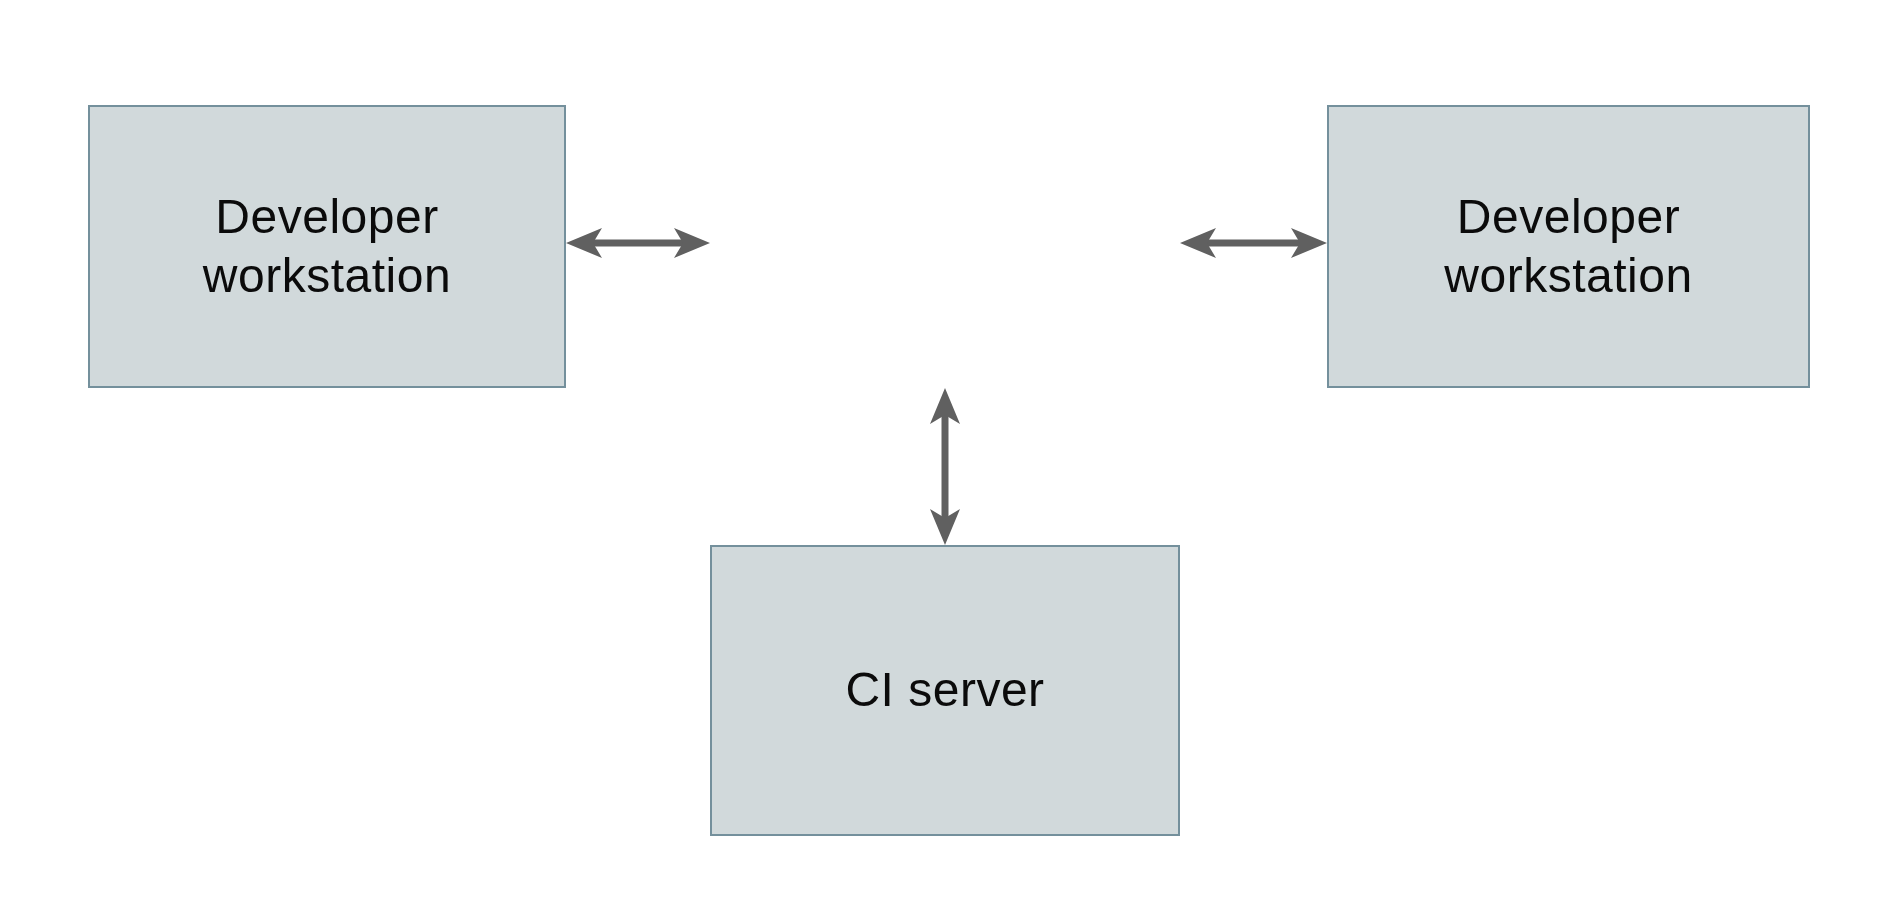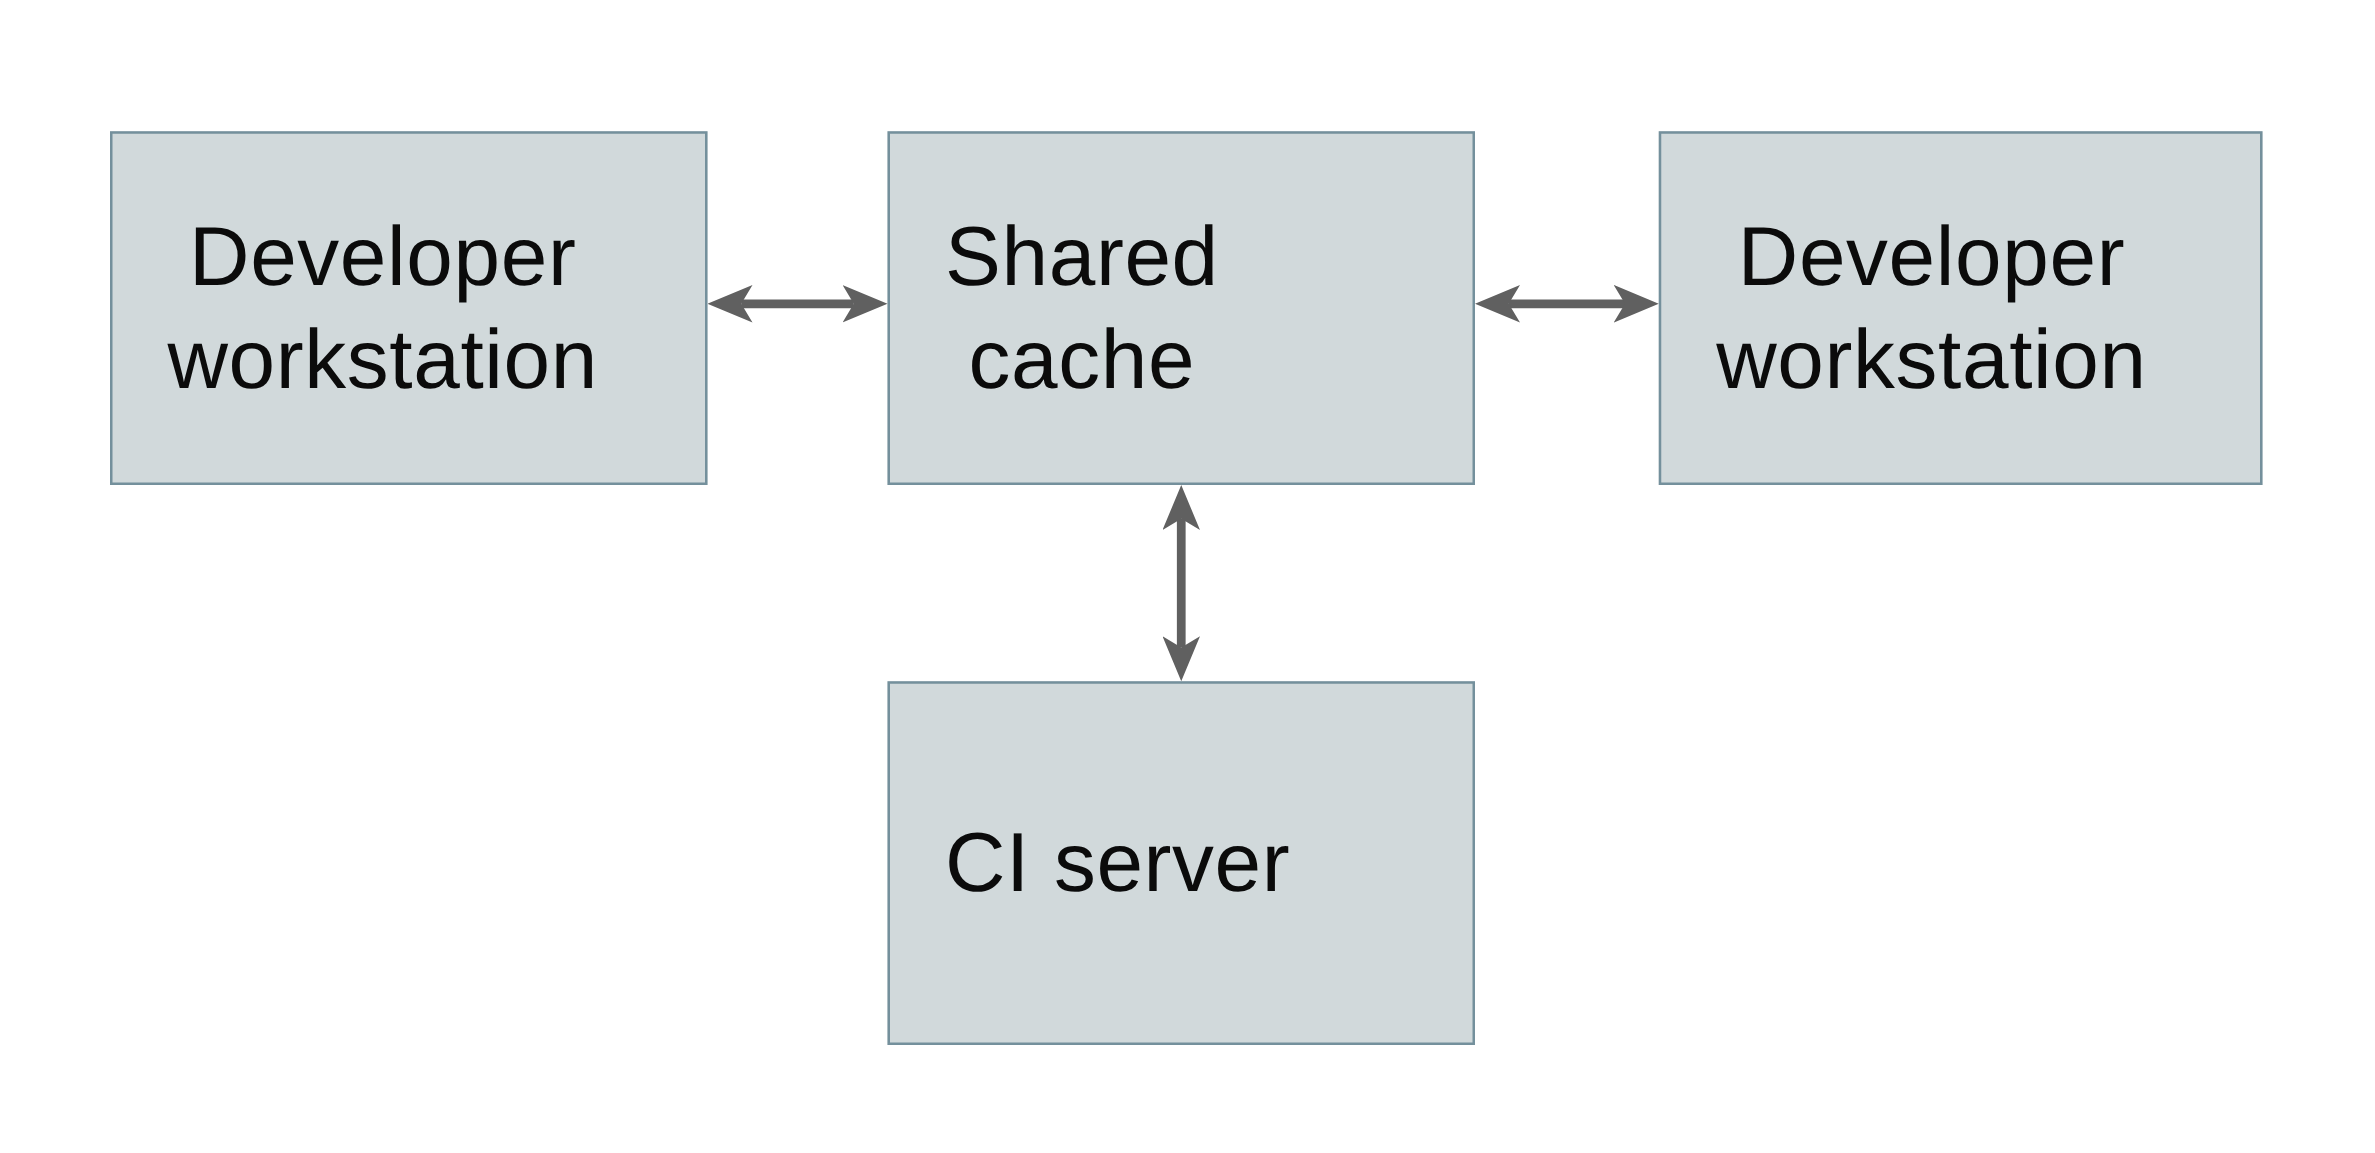--- a/index.html
+++ b/index.html
@@ -22,27 +22,27 @@
     width: 1900px;
     height: 922px;
     background: var(--background);
   }
   .node {
     position: absolute;
     background: var(--box-fill);
     border: 2px solid var(--box-border);
     display: flex;
     align-items: center;
+    justify-content: center;
     text-align: center;
-    font-size: 67px;
+    font-size: 48px;
     line-height: 1.22;
     color: var(--text-color);
     white-space: pre-line;
     letter-spacing: 0.5px;
-    padding-left: 44px;
   }
   #node-dev-left  { left: 88px;   top: 105px; width: 478px; height: 283px; }
   #node-cache     { left: 710px;  top: 105px; width: 470px; height: 283px; }
   #node-dev-right { left: 1327px; top: 105px; width: 483px; height: 283px; }
   #node-ci        { left: 710px;  top: 545px; width: 470px; height: 291px; }
   .edge { position: absolute; overflow: visible; }
   #edge-left-cache  { left: 566px;  top: 223px; }
   #edge-cache-right { left: 1180px; top: 223px; }
   #edge-cache-ci    { left: 925px;  top: 388px; }
   .edge line { stroke: var(--arrow-color); stroke-width: 7px; }
@@ -51,24 +51,20 @@
 </head>
 <body>
 
 <div class="canvas">
 
   <div class="node" id="node-dev-left">
     <span>Developer
 workstation</span>
   </div>
 
-  <div class="node" id="node-cache">
-    <span>Shared
-cache</span>
-  </div>
 
   <div class="node" id="node-dev-right">
     <span>Developer
 workstation</span>
   </div>
 
   <div class="node" id="node-ci">
     <span>CI server</span>
   </div>
 

